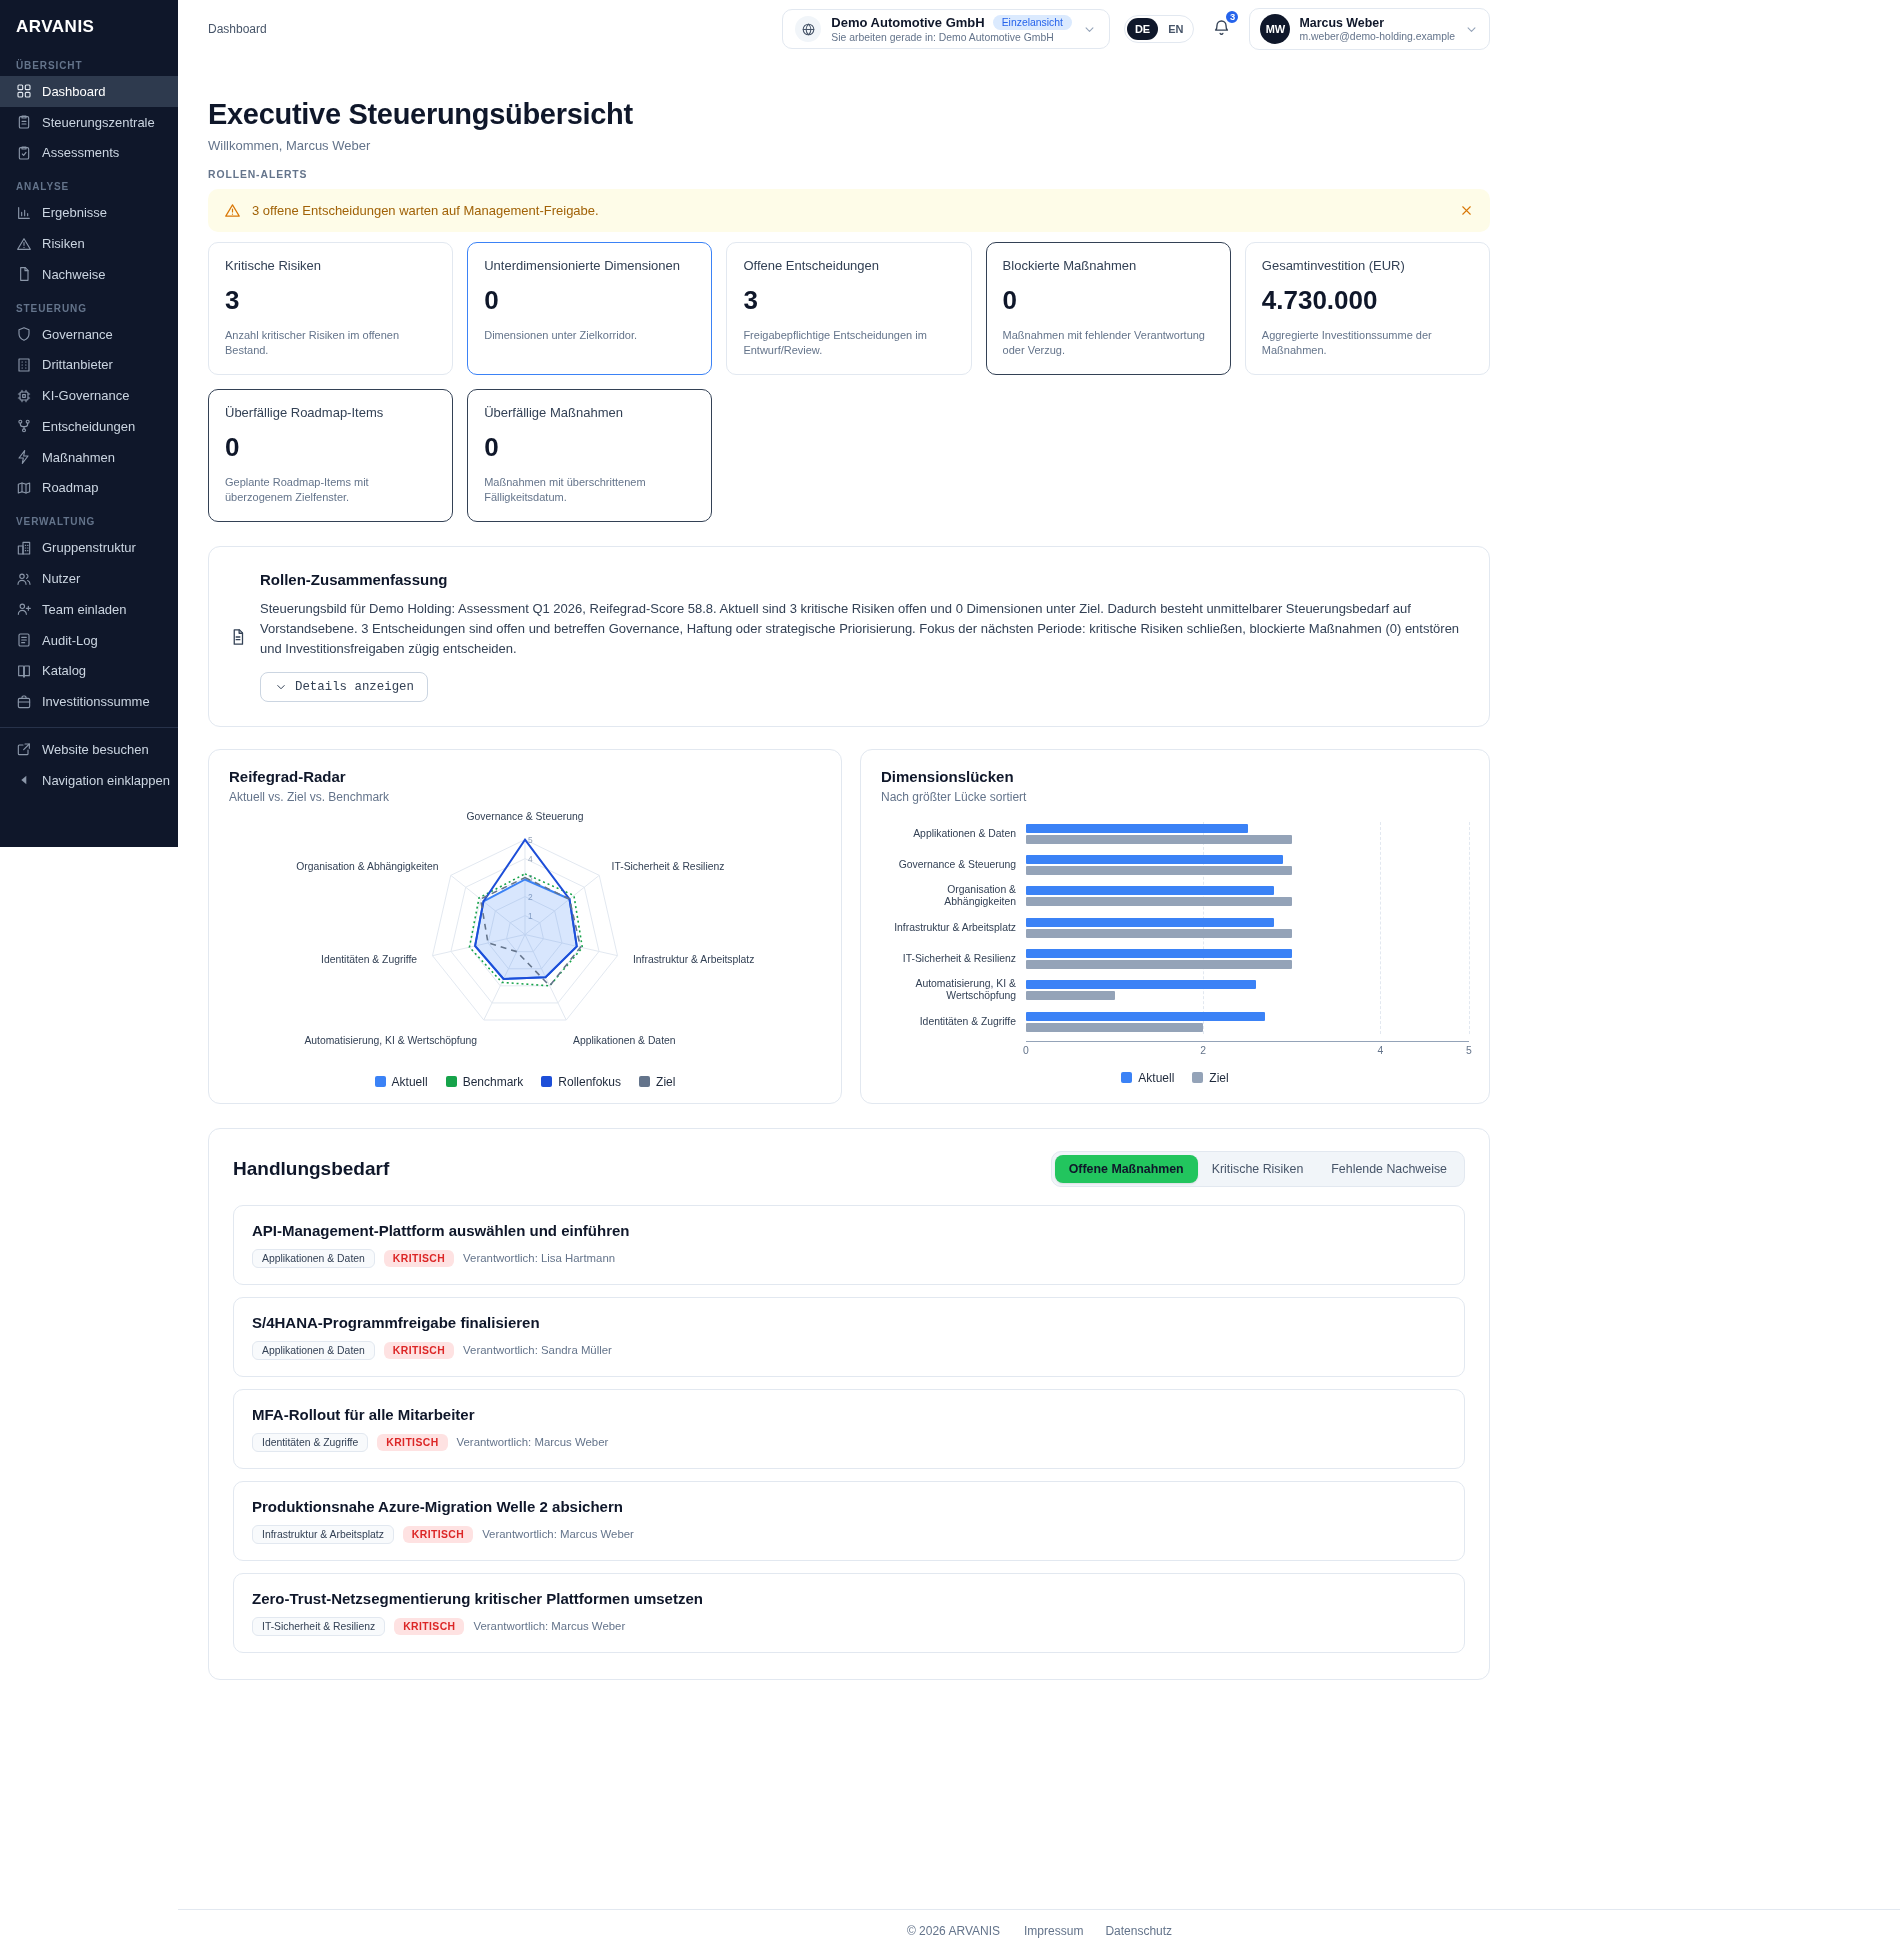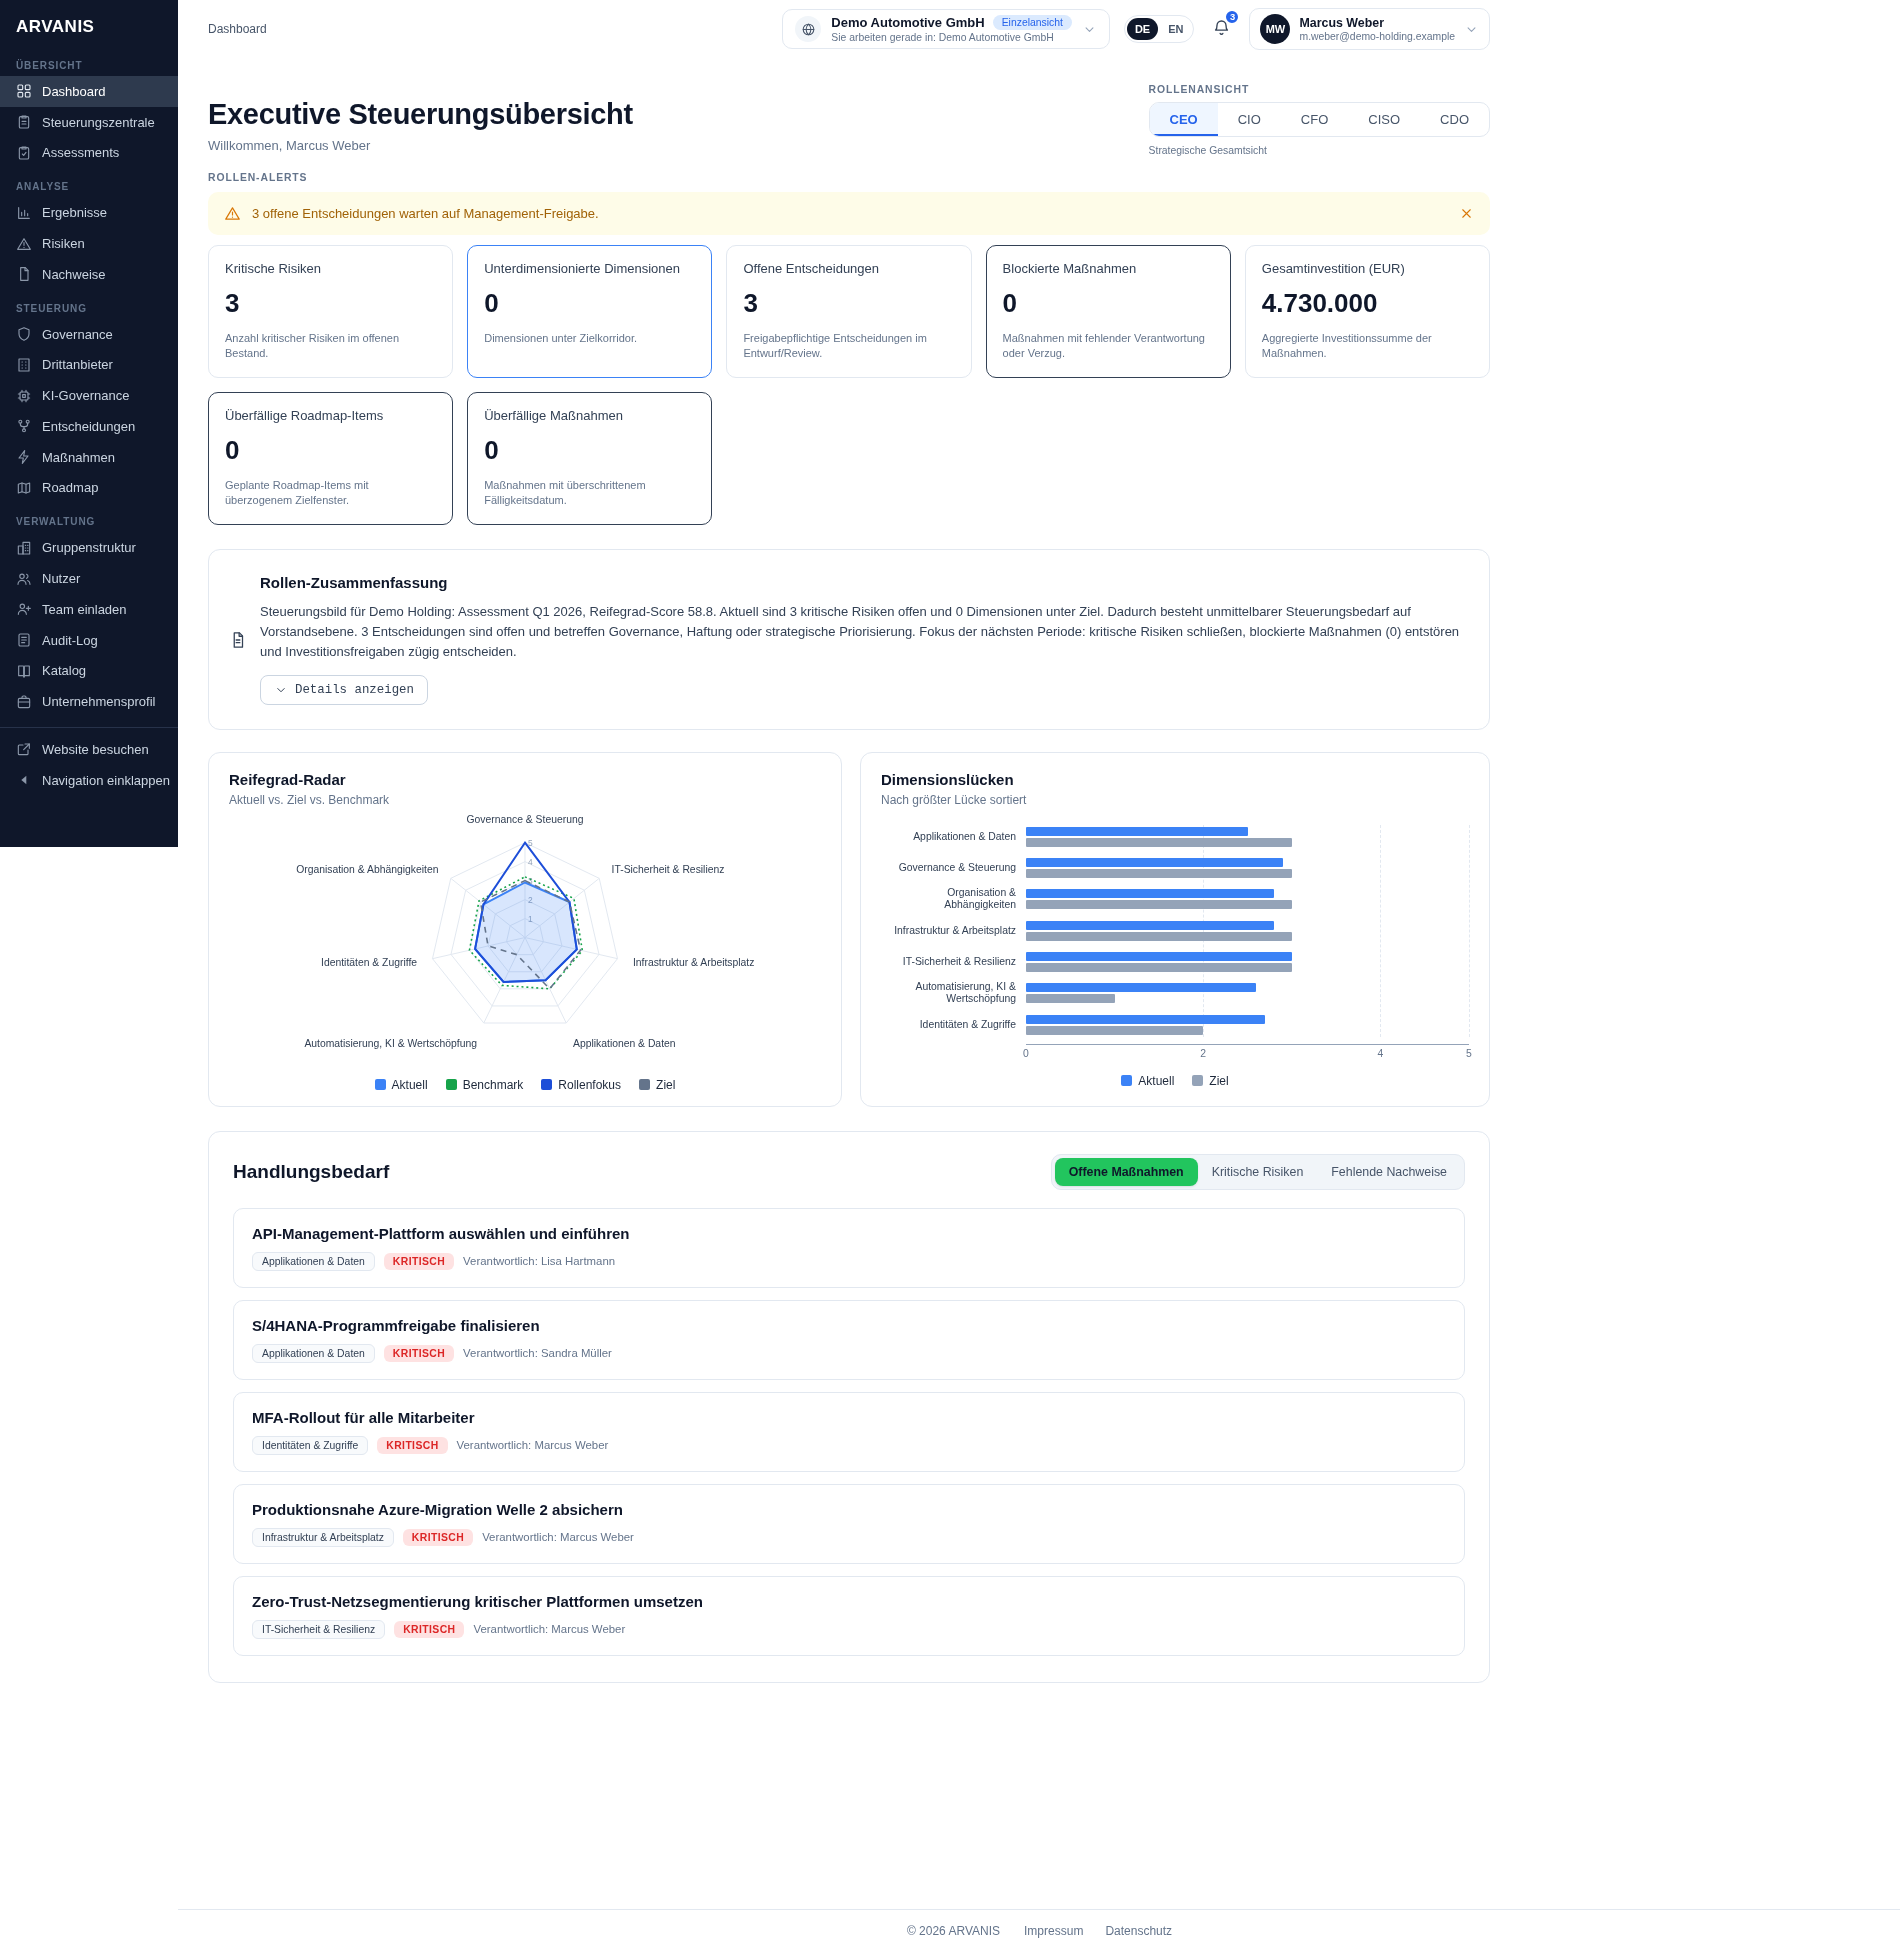--- a/index.html
+++ b/index.html
@@ -283,21 +283,21 @@
           <span>Katalog</span>
         </div>
         <div class="nav-item">
           <span class="icon-slot">
             <svg width="16" height="16" viewBox="0 0 24 24" fill="none" stroke="currentColor" stroke-width="1.7" stroke-linecap="round" stroke-linejoin="round" aria-hidden="true">
               <rect x="3.5" y="6.5" width="17" height="14" rx="2"></rect>
               <path d="M9 6.5V5a2 2 0 0 1 2-2h2a2 2 0 0 1 2 2v1.5"></path>
               <path d="M3.5 12h17"></path>
             </svg>
           </span>
-          <span>Unternehmensprofil</span>
+          <span>Investitionssumme</span>
         </div>
       </nav>
     <div class="sidebar-divider"></div>
     <div id="sidebar-footer">
         <div class="nav-item">
           <span class="icon-slot">
             <svg width="16" height="16" viewBox="0 0 24 24" fill="none" stroke="currentColor" stroke-width="1.7" stroke-linecap="round" stroke-linejoin="round" aria-hidden="true">
               <path d="M13.5 4.5H20v6.5"></path>
               <path d="M20 4.5l-8.5 8.5"></path>
               <path d="M18 13.5V19a1.5 1.5 0 0 1-1.5 1.5H5A1.5 1.5 0 0 1 3.5 19V7.5A1.5 1.5 0 0 1 5 6h5.5"></path>
@@ -369,31 +369,20 @@
         </div>
       </div>
     </header>
 
     <div class="content">
 
       <div class="header-row">
         <div>
           <h1>Executive Steuerungsübersicht</h1>
           <div class="subtitle">Willkommen, Marcus Weber</div>
-        </div>
-        <div class="roleview">
-          <div class="roleview-label">ROLLENANSICHT</div>
-          <div class="role-tabs" id="role-tabs">
-              <div class="role-tab active">CEO</div>
-              <div class="role-tab">CIO</div>
-              <div class="role-tab">CFO</div>
-              <div class="role-tab">CISO</div>
-              <div class="role-tab">CDO</div>
-            </div>
-          <div class="role-caption">Strategische Gesamtsicht</div>
         </div>
       </div>
 
       <div class="alerts-label">ROLLEN-ALERTS</div>
       <div id="alerts">
           <div class="alert warning">
             <span class="icon-slot">
               <svg width="17" height="17" viewBox="0 0 24 24" fill="none" stroke="currentColor" stroke-width="1.7" stroke-linecap="round" stroke-linejoin="round" aria-hidden="true">
                 <path d="M12 4L21.5 20h-19z"></path>
                 <path d="M12 10v4"></path>

